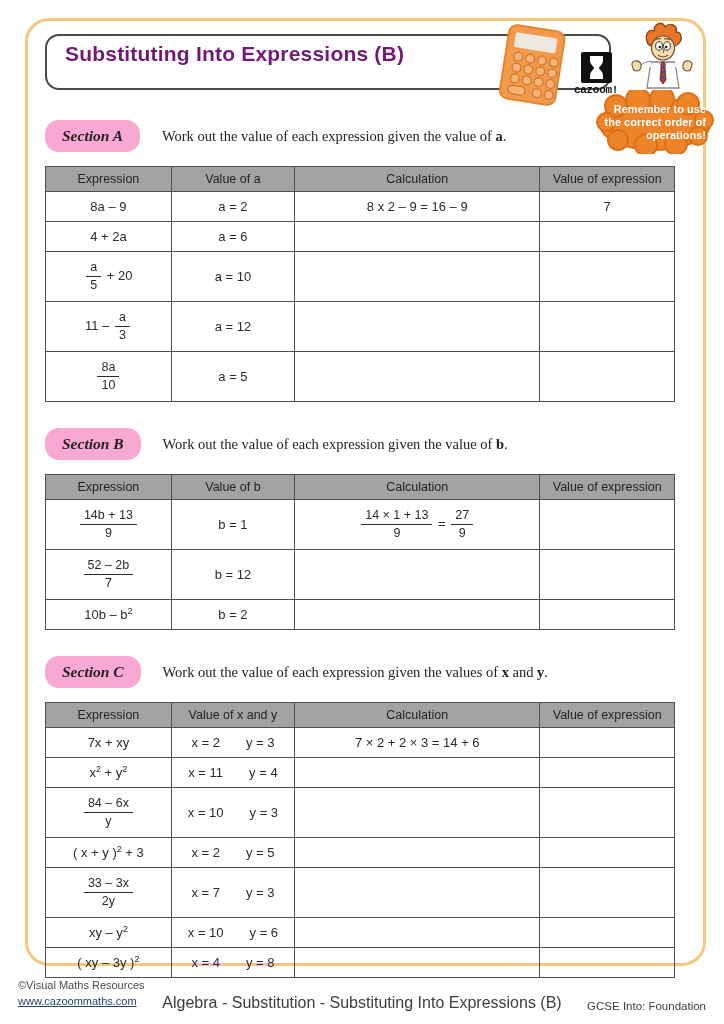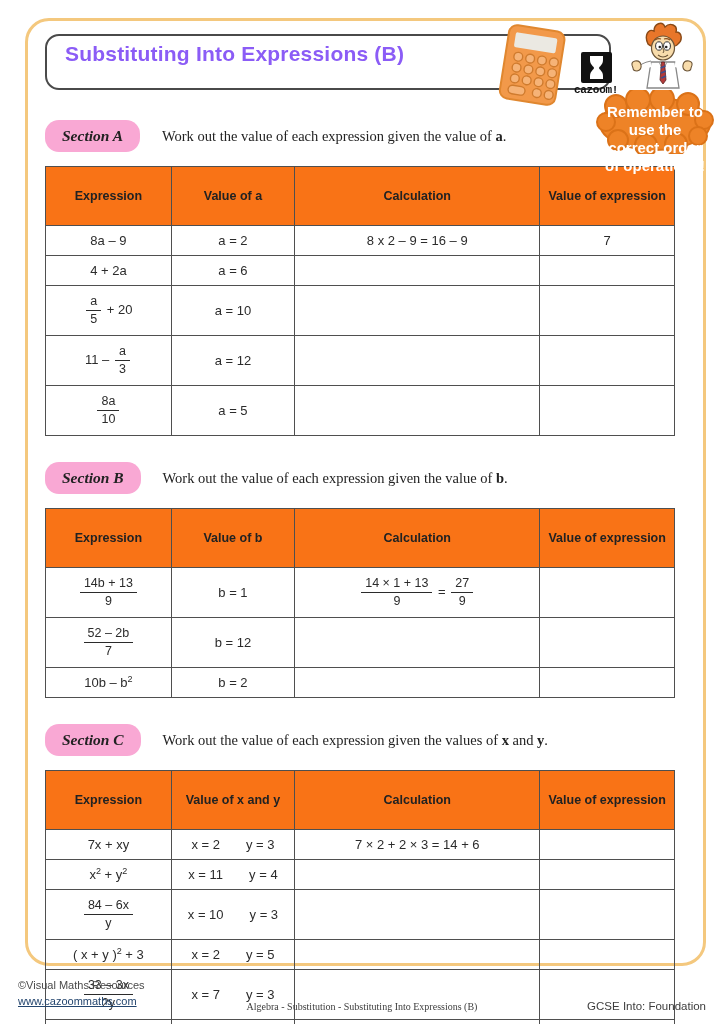--- a/index.html
+++ b/index.html
@@ -10,67 +10,67 @@
   .page-border{position:absolute;left:25px;top:18px;width:681px;height:948px;
        border:3px solid #f4c87e;border-radius:24px;box-sizing:border-box;}
 
   .content{position:absolute;left:25px;top:18px;width:681px;box-sizing:border-box;
        padding:16px 31px 0 20px;}
 
   
   .title-box{position:relative;width:566px;height:56px;border:2px solid #4a4a4a;
        border-radius:14px;background:#fff;box-sizing:border-box;
        display:flex;align-items:center;}
-  .title-box h1{margin:0 0 16px 18px;font-size:21px;font-weight:bold;color:#8b5cf6;
+  .title-box h1{margin:0 0 16px 18px;font-size:21px;font-weight:bold;color:#701a75;
        letter-spacing:.2px;}
 
   .calc-wrap{position:absolute;left:447px;top:-12px;width:76px;height:84px;}
   .logo-wrap{position:absolute;left:516px;top:16px;width:66px;text-align:center;}
   .logo-square{width:31px;height:31px;margin:0 auto;}
   .logo-text{font-family:Liberation Mono, monospace;font-weight:bold;font-size:11px;
        color:#111;margin-top:1px;letter-spacing:-.3px;}
 
   .character{position:absolute;left:618px;top:22px;width:88px;height:78px;z-index:2;}
   .bubble{position:absolute;left:596px;top:90px;width:118px;height:64px;z-index:3;}
   .bubble-text{position:absolute;left:8px;top:13px;width:102px;color:#fff;
-       font-size:15px;font-weight:bold;text-align:center;line-height:1.2;}
+       font-size:11px;font-weight:bold;text-align:right;line-height:1.2;}
 
   
   .section{margin-top:26px;}
   .section:first-of-type{margin-top:14px;}
   .sec-head{display:flex;align-items:center;gap:22px;}
   .sec-label{font-family:"Liberation Serif",serif;font-style:italic;font-weight:bold;
        font-size:15.5px;color:#222;background:#f9a8d4;border-radius:14px;
        padding:7px 17px;}
   .sec-instr{font-family:"Liberation Serif",serif;font-size:14.5px;
        color:#222;}
   .sec-instr b{font-weight:bold;}
 
   table.wtable{width:100%;border-collapse:collapse;margin-top:14px;}
   table.wtable th,table.wtable td{border:1.4px solid #4f4f4f;text-align:center;
        vertical-align:middle;}
-  table.wtable th{background:#f97316;font-size:12.5px;font-weight:bold;color:#222;
-       padding:22px 2px;}
+  table.wtable th{background:#a3a3a3;font-size:12.5px;font-weight:normal;color:#222;
+       padding:5px 2px;}
   table.wtable td{font-size:13px;color:#2b2b2b;padding:7px 4px;}
   td.value-cell .vpair{display:inline-flex;gap:26px;}
   td.value-cell span{white-space:nowrap;}
 
   .frac{display:inline-block;vertical-align:middle;text-align:center;margin:1px 2px;}
   .frac .num{display:block;padding:0 4px 1px;border-bottom:1.4px solid #2b2b2b;
        font-size:12.5px;line-height:1.2;}
   .frac .den{display:block;padding-top:1px;font-size:12.5px;line-height:1.2;}
   sup{font-size:9px;line-height:0;}
 
   
   .footer{position:absolute;left:18px;right:18px;top:976px;height:40px;font-size:11px;
        color:#4a4a4a;}
   .footer-left{position:absolute;left:0;top:2px;line-height:1.45;}
   .footer-link{color:#23456e;text-decoration:underline;cursor:pointer;}
   .footer-center{position:absolute;left:50%;transform:translateX(-50%);bottom:4px;
-       font-size:10px;color:#3d3d3d;white-space:nowrap;font-family:Liberation Serif, serif;}
+       font-size:16px;color:#3d3d3d;white-space:nowrap;}
   .footer-right{position:absolute;right:0;bottom:4px;font-size:11.5px;color:#3d3d3d;
        white-space:nowrap;}
 </style>
 </head>
 <body>
 
 <div class="page-border"></div>
 
 <div class="content">
 

